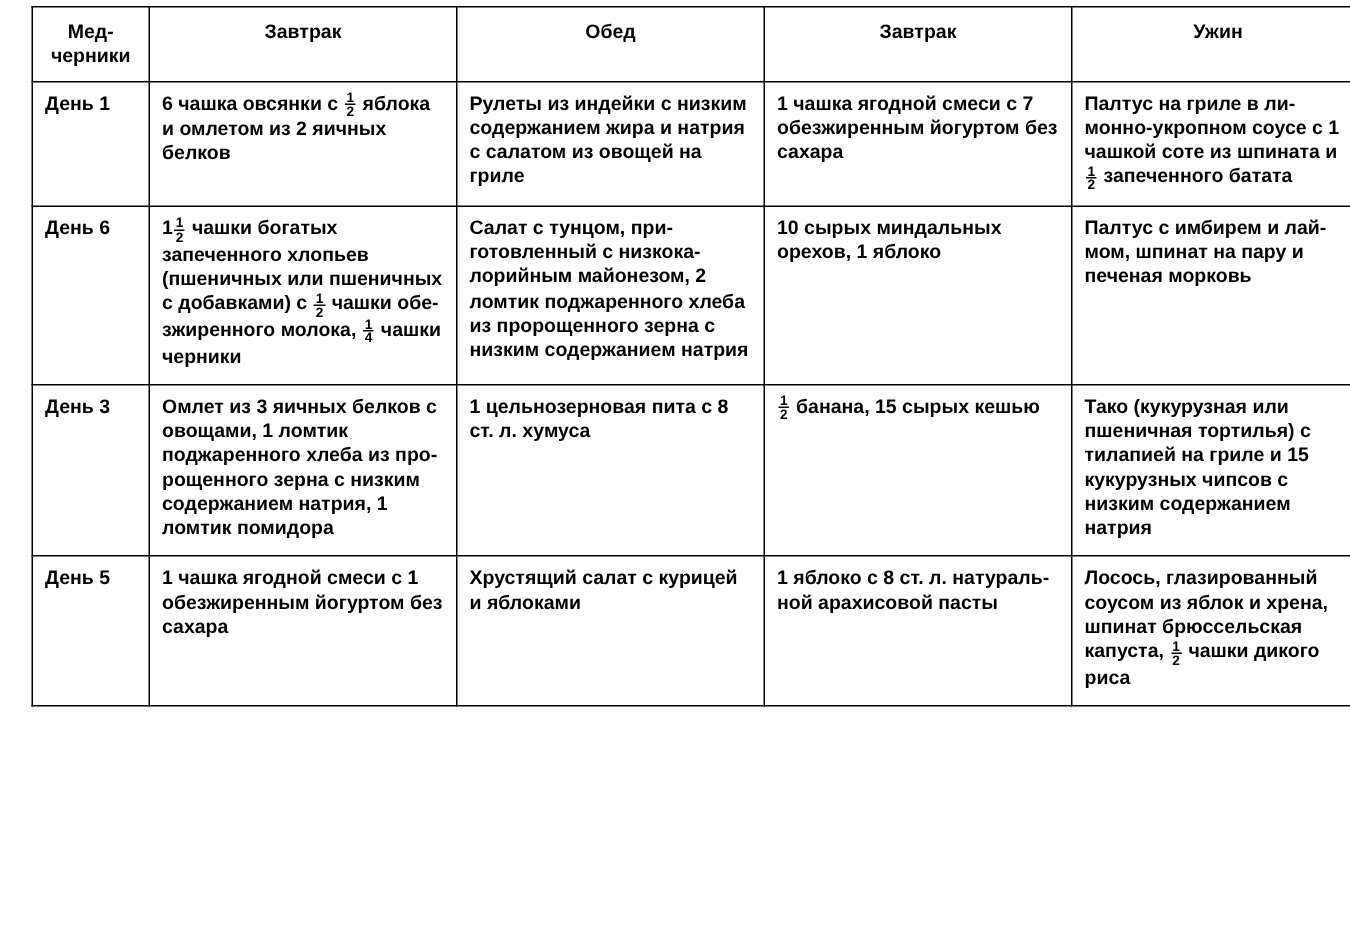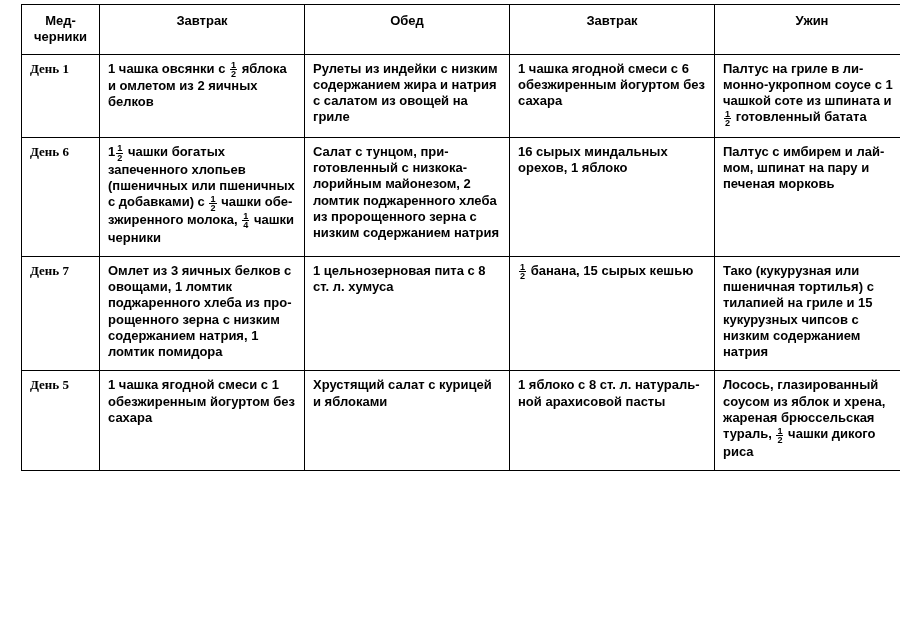--- a/index.html
+++ b/index.html
@@ -38,21 +38,20 @@
     padding: 6px 8px 10px 8px;
     word-wrap: break-word;
   }
   th {
     text-align: center;
     padding-top: 8px;
     padding-bottom: 8px;
   }
   td.daycell {
     white-space: nowrap;
-    font-family: Liberation Serif, serif;
   }
 
   
   .frac {
     display: inline-block;
     vertical-align: -0.35em;
     text-align: center;
     line-height: 0.9;
     margin: 0 1px;
   }
@@ -92,65 +91,65 @@
       <th>Обед</th>
       <th>Завтрак</th>
       <th>Ужин</th>
     </tr>
   </thead>
   <tbody>
 
     <tr>
       <td class="daycell">День 1</td>
       <td>
-        <span>1 чашка овсянки с</span>
+        <span>6 чашка овсянки с</span>
         <span class="frac"><span class="num">1</span><span class="den">2</span></span>
         <span>яблока и ом­летом из 2 яичных белков</span>
       </td>
       <td>Рулеты из индейки с низ­ким содержанием жира и натрия с салатом из овощей на гриле</td>
-      <td>1 чашка ягодной смеси с 6 обезжиренным йогур­том без сахара</td>
+      <td>1 чашка ягодной смеси с 7 обезжиренным йогур­том без сахара</td>
       <td>
         <span>Палтус на гриле в ли­монно-укропном соусе с 1 чашкой соте из шпи­ната и</span>
         <span class="frac"><span class="num">1</span><span class="den">2</span></span>
-        <span>готовленный батата</span>
+        <span>запеченного батата</span>
       </td>
     </tr>
 
     <tr>
       <td class="daycell">День 6</td>
       <td>
         <span class="mixed"><span>1</span><span class="frac"><span class="num">1</span><span class="den">2</span></span></span>
         <span>чашки богатых запеченного хлопьев (пшеничных или пше­ничных с добавками) с</span>
         <span class="frac"><span class="num">1</span><span class="den">2</span></span>
         <span>чашки обе­зжиренного молока,</span>
         <span class="frac"><span class="num">1</span><span class="den">4</span></span>
         <span>чашки черники</span>
       </td>
       <td>Салат с тунцом, при­готовленный с низкока­лорийным майонезом, 2 ломтик поджаренного хлеба из пророщенного зерна с низким содер­жанием натрия</td>
-      <td>16 сырых миндальных орехов, 1 яблоко</td>
+      <td>10 сырых миндальных орехов, 1 яблоко</td>
       <td>Палтус с имбирем и лай­мом, шпинат на пару и печеная морковь</td>
     </tr>
 
     <tr>
-      <td class="daycell">День 7</td>
+      <td class="daycell">День 3</td>
       <td>Омлет из 3 яичных белков с овощами, 1 ломтик поджарен­ного хлеба из про­рощенного зерна с низким содержанием натрия, 1 ломтик по­мидора</td>
       <td>1 цельнозерновая пита с 8 ст. л. хумуса</td>
       <td>
         <span class="frac"><span class="num">1</span><span class="den">2</span></span>
         <span>банана, 15 сырых кешью</span>
       </td>
       <td>Тако (кукурузная или пшеничная тортилья) с тилапией на гриле и 15 кукурузных чипсов с низким содержанием натрия</td>
     </tr>
 
     <tr>
       <td class="daycell">День 5</td>
       <td>1 чашка ягодной сме­си с 1 обезжиренным йогуртом без сахара</td>
       <td>Хрустящий салат с кури­цей и яблоками</td>
       <td>1 яблоко с 8 ст. л. на­тураль­ной арахисовой пасты</td>
       <td>
-        <span>Лосось, глазированный соусом из яблок и хре­на, жареная брюссель­ская тураль,</span>
+        <span>Лосось, глазированный соусом из яблок и хре­на, шпинат брюссель­ская капуста,</span>
         <span class="frac"><span class="num">1</span><span class="den">2</span></span>
         <span>чашки дикого риса</span>
       </td>
     </tr>
   </tbody>
 </table>
 </div>
 
 </body></html>

